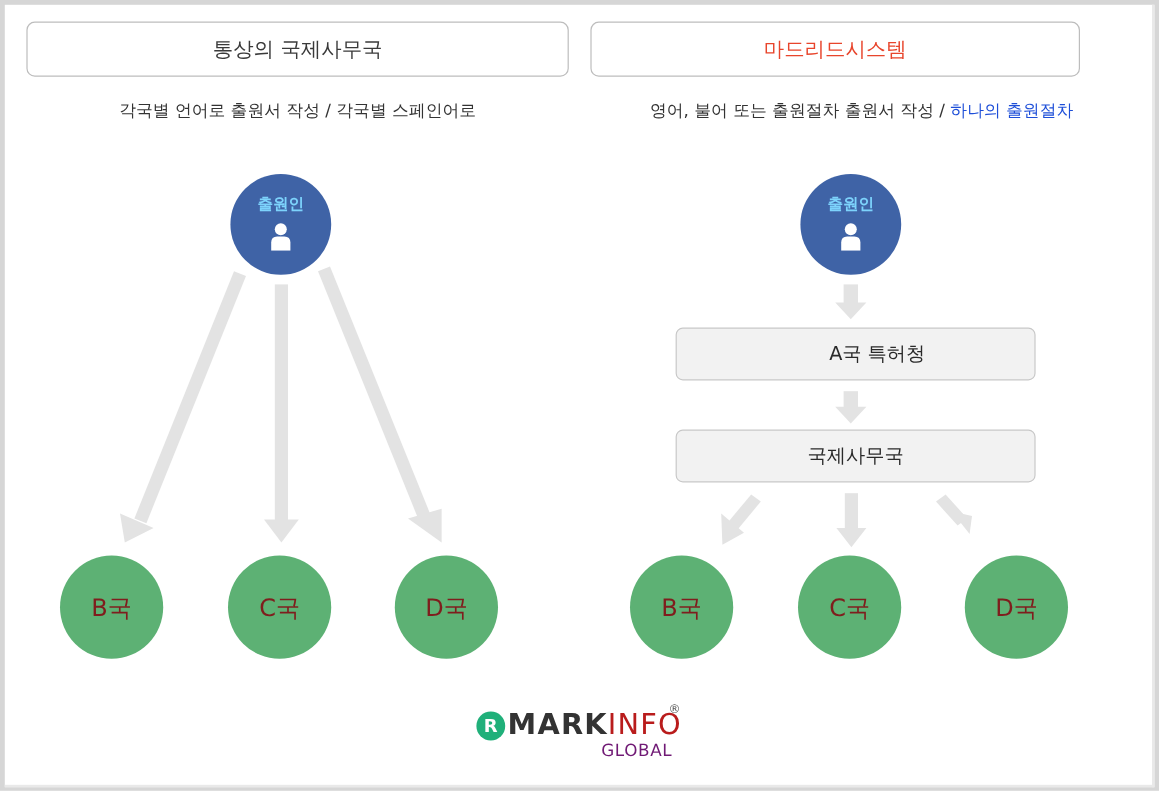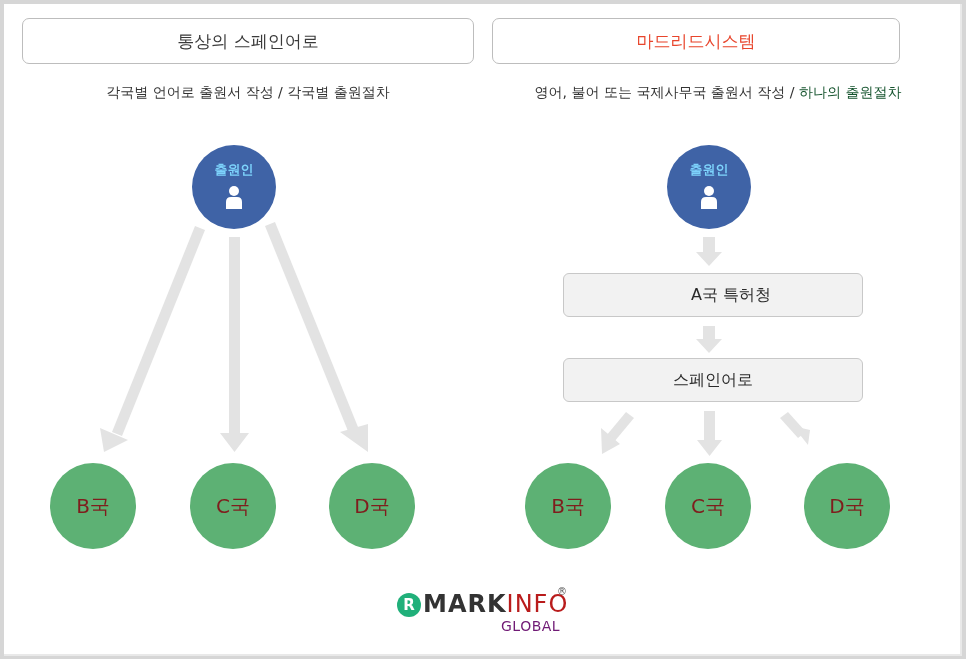--- a/index.html
+++ b/index.html
@@ -5,21 +5,21 @@
   html, body { margin:0; padding:0; }
   body { width:966px; height:659px; background:#d6d6d6; position:relative; overflow:hidden;
          font-family:"DejaVu Sans","Liberation Sans",sans-serif; }
   .frame { position:absolute; left:4px; top:4px; width:956px; height:650px; background:#ffffff;
            border-right:2px solid #e9e9e9; border-bottom:2px solid #e9e9e9; }
   .title-box { position:absolute; top:18px; height:46px; border:1px solid #bdbdbd; border-radius:7px;
                background:#fff; display:flex; align-items:center; justify-content:center;
                font-size:17px; color:#3a3a3a; box-sizing:border-box; }
   .title-box .hl { color:#e8452c; }
   .subtitle { position:absolute; top:84px; font-size:14px; color:#333; text-align:center; }
-  .subtitle .hl { color:#14532d; }
+  .subtitle .hl { color:#1d4ed8; }
   .applicant { position:absolute; width:84px; height:84px; border-radius:50%; background:#3f63a6;
                color:#7dd3fc; display:flex; flex-direction:column; align-items:center; justify-content:center; }
   .applicant .lbl { font-size:13px; font-weight:bold; margin-bottom:6px; margin-top:-4px; }
   .country { position:absolute; width:86px; height:86px; border-radius:50%; background:#5db174;
              color:#7f1d1d; display:flex; align-items:center; justify-content:center; font-size:20px; }
   .office { position:absolute; left:563px; width:300px; height:44px; border:1px solid #c8c8c8; border-radius:6px;
             background:#f2f2f2; display:flex; align-items:center; justify-content:center;
             font-size:16px; color:#2a2a2a; box-sizing:border-box; }
   svg.arrows { position:absolute; left:0; top:0; }
   .logo { position:absolute; left:397px; top:588px; width:180px; height:50px; }
@@ -54,23 +54,23 @@
     <polygon points="626,412 634,418 614,442 606,436"></polygon>
     <polygon points="601,428 620,444 602,454"></polygon>
     <rect x="704" y="411" width="11" height="30"></rect>
     <polygon points="697,440 722,440 709.5,456"></polygon>
     <polygon points="780,418 788,412 806,432 798,438"></polygon>
     <polygon points="793,426 808,445 810,430"></polygon>
   </g>
 </svg>
 
 <div class="title-box" style="left:22px; width:452px;">
-  <span>통상의 스페인어로</span>
+  <span>통상의 국제사무국</span>
 </div>
-<div class="subtitle" style="left:22px; width:452px;">각국별 언어로 출원서 작성 / 각국별 출원절차</div>
+<div class="subtitle" style="left:22px; width:452px;">각국별 언어로 출원서 작성 / 각국별 스페인어로</div>
 
 <div class="applicant" style="left:192px; top:145px;">
   <span class="lbl">출원인</span>
   <svg width="18" height="24" viewBox="0 0 18 24">
     <circle cx="9" cy="6" r="5" fill="#fff"></circle>
     <path d="M1 24 V17 Q1 12 6 12 H12 Q17 12 17 17 V24 Z" fill="#fff"></path>
   </svg>
 </div>
 
 <div class="country" style="left:50px; top:463px;">
@@ -80,36 +80,36 @@
     <span>C국</span>
   </div>
 <div class="country" style="left:329px; top:463px;">
     <span>D국</span>
   </div>
 
 <div class="title-box" style="left:492px; width:408px;">
   <span class="hl">마드리드시스템</span>
 </div>
 <div class="subtitle" style="left:492px; width:452px;">
-  <span>영어, 불어 또는 국제사무국 출원서 작성 / </span><span class="hl">하나의 출원절차</span>
+  <span>영어, 불어 또는 출원절차 출원서 작성 / </span><span class="hl">하나의 출원절차</span>
 </div>
 
 <div class="applicant" style="left:667px; top:145px;">
   <span class="lbl">출원인</span>
   <svg width="18" height="24" viewBox="0 0 18 24">
     <circle cx="9" cy="6" r="5" fill="#fff"></circle>
     <path d="M1 24 V17 Q1 12 6 12 H12 Q17 12 17 17 V24 Z" fill="#fff"></path>
   </svg>
 </div>
 
 <div class="office" style="top:273px;padding-left:36px;">
     <span>A국 특허청</span>
   </div>
 <div class="office" style="top:358px;">
-    <span>스페인어로</span>
+    <span>국제사무국</span>
   </div>
 
 <div class="country" style="left:525px; top:463px;">
     <span>B국</span>
   </div>
 <div class="country" style="left:665px; top:463px;">
     <span>C국</span>
   </div>
 <div class="country" style="left:804px; top:463px;">
     <span>D국</span>

